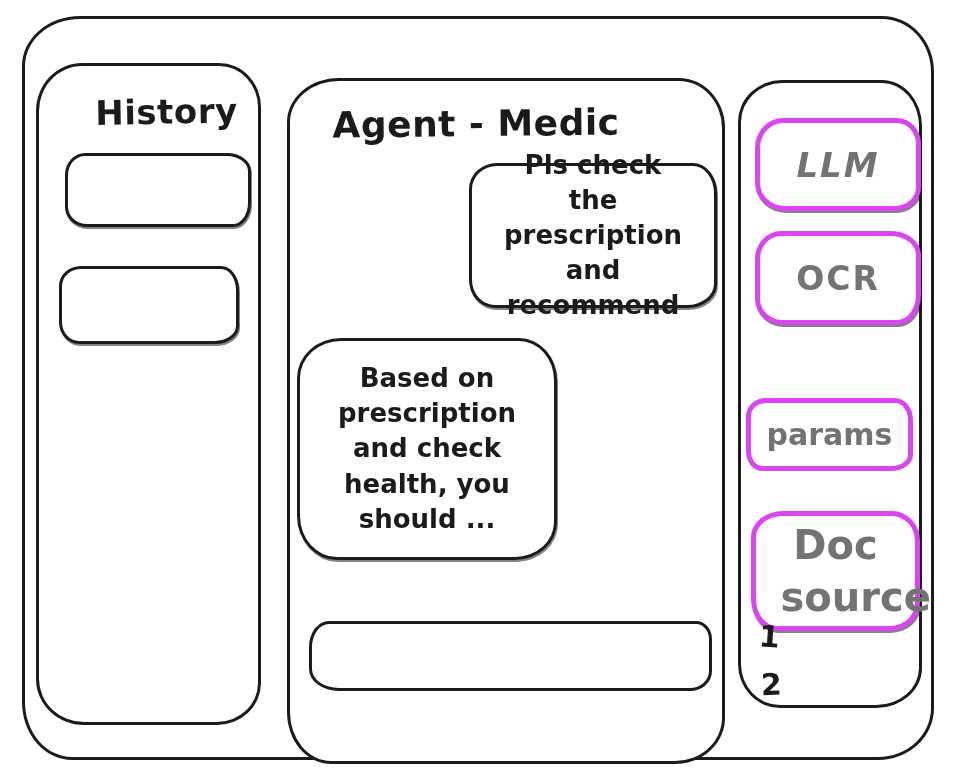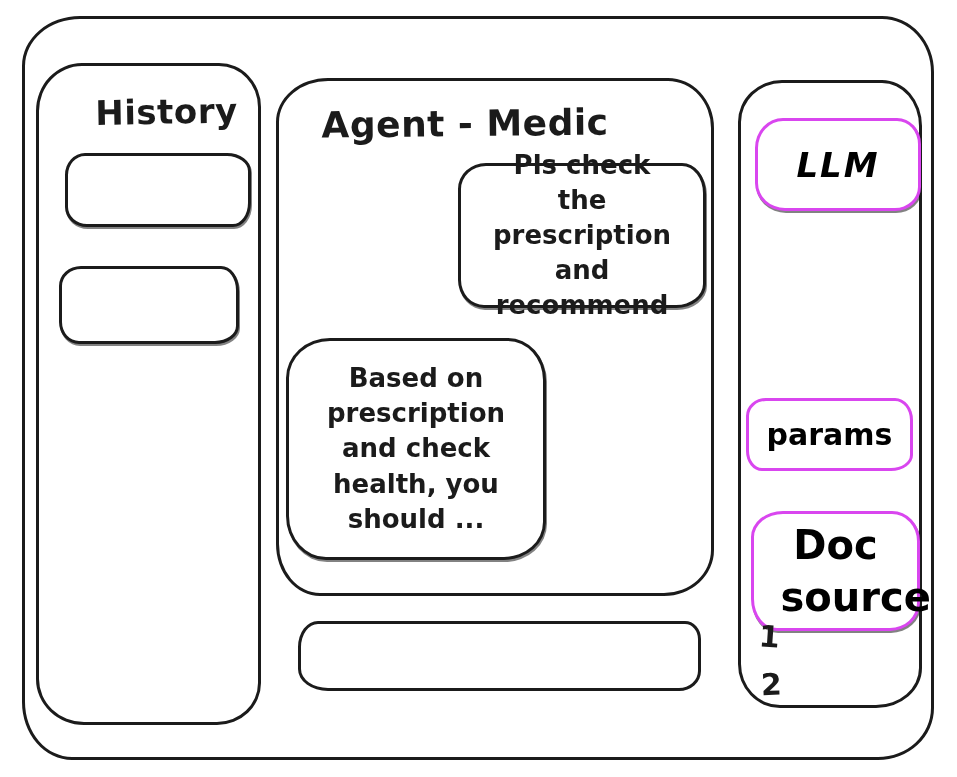--- a/index.html
+++ b/index.html
@@ -56,21 +56,21 @@
     left: 26px; top: 87px; width: 186px; height: 74px;
     border-radius: 20px 24px 18px 22px / 22px 18px 24px 20px;
   }
   .history-item-2 {
     left: 20px; top: 200px; width: 180px; height: 78px;
     border-radius: 22px 18px 24px 20px / 20px 24px 18px 22px;
   }
 
   
   .chat-panel {
-    left: 276px; top: 78px; width: 438px; height: 518px;
+    left: 287px; top: 78px; width: 438px; height: 686px;
     border-radius: 52px 46px 50px 44px / 44px 50px 46px 52px;
   }
   .chat-title {
     position: absolute;
     left: 0; right: 60px; top: 22px;
     margin: 0;
     font-size: 36px;
     text-align: center;
     transform: rotate(-0.6deg);
   }
@@ -106,25 +106,25 @@
   }
 
   
   .tools-panel {
     left: 738px; top: 80px; width: 184px; height: 628px;
     border-radius: 44px 40px 46px 42px / 42px 46px 40px 44px;
   }
   .tool-btn {
     position: absolute;
     background: #ffffff;
-    border: 3px solid #d946ef;
+    border: 5px solid #d946ef;
     box-sizing: border-box;
     font-family: "DejaVu Sans", sans-serif;
     font-weight: 700;
-    color: #000000;
+    color: #737373;
     display: flex;
     align-items: center;
     justify-content: center;
     text-align: center;
     cursor: pointer;
     padding: 0;
   }
   .btn-llm {
     left: 14px; top: 35px; width: 166px; height: 93px;
     font-size: 34px;
@@ -177,20 +177,21 @@
 
     <div class="sketch dbl bubble bubble-user">Pls check the prescription and recommend</div>
 
     <div class="sketch dbl bubble bubble-agent">Based on prescription and check health, you should ...</div>
 
     <input class="chat-input" type="text" placeholder="" style="">
   </main>
 
   <aside class="sketch tools-panel">
     <button class="tool-btn btn-llm dbl">LLM</button>
+    <button class="tool-btn btn-ocr dbl">OCR</button>
     <button class="tool-btn btn-params">params</button>
     <button class="tool-btn btn-doc dbl">
       <span>Doc source</span>
     </button>
     <div class="doc-item doc-item-1">1</div>
     <div class="doc-item doc-item-2">2</div>
   </aside>
 
 </div>
 

